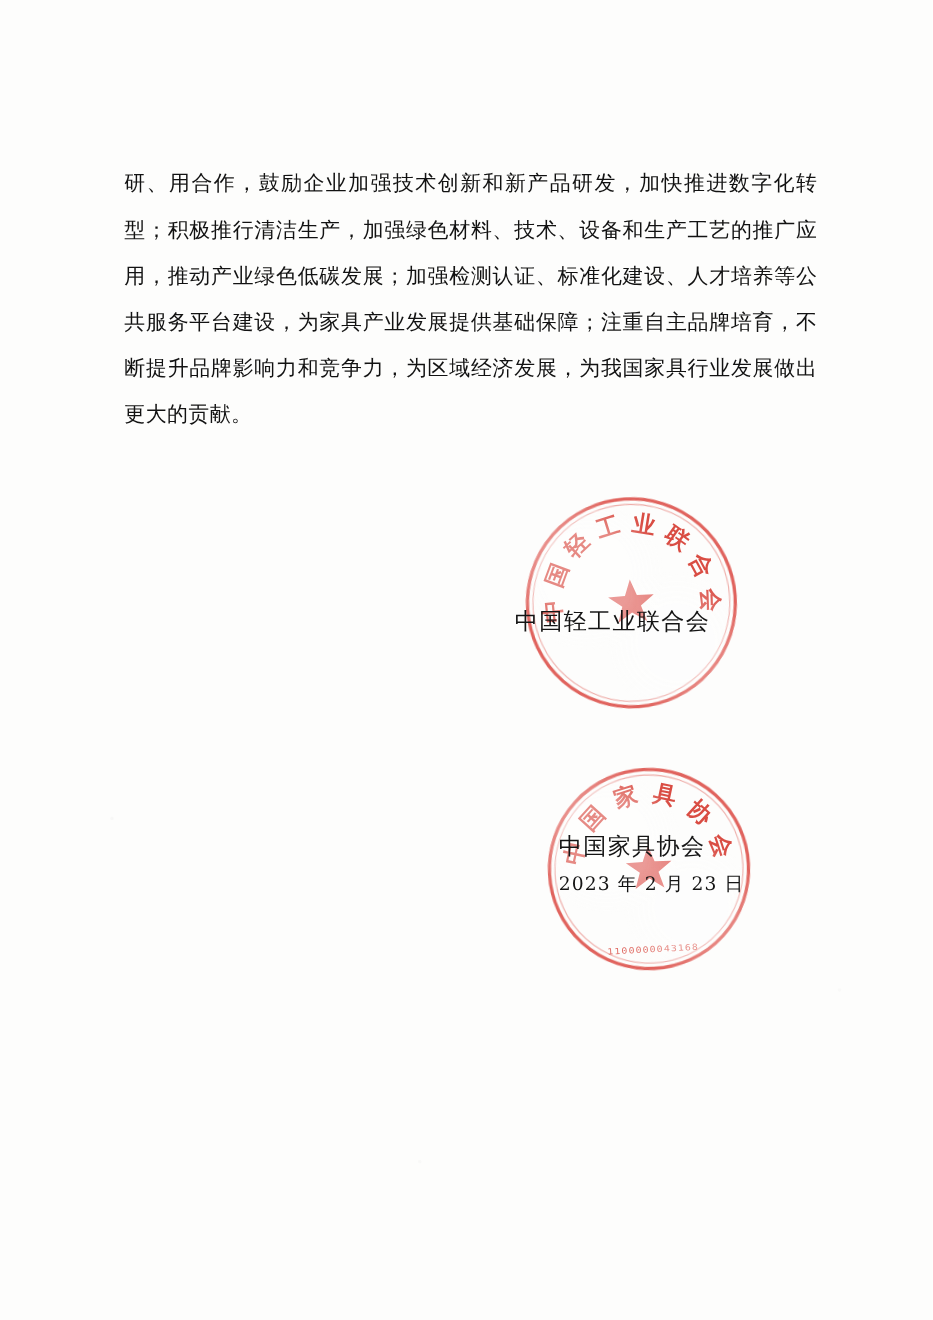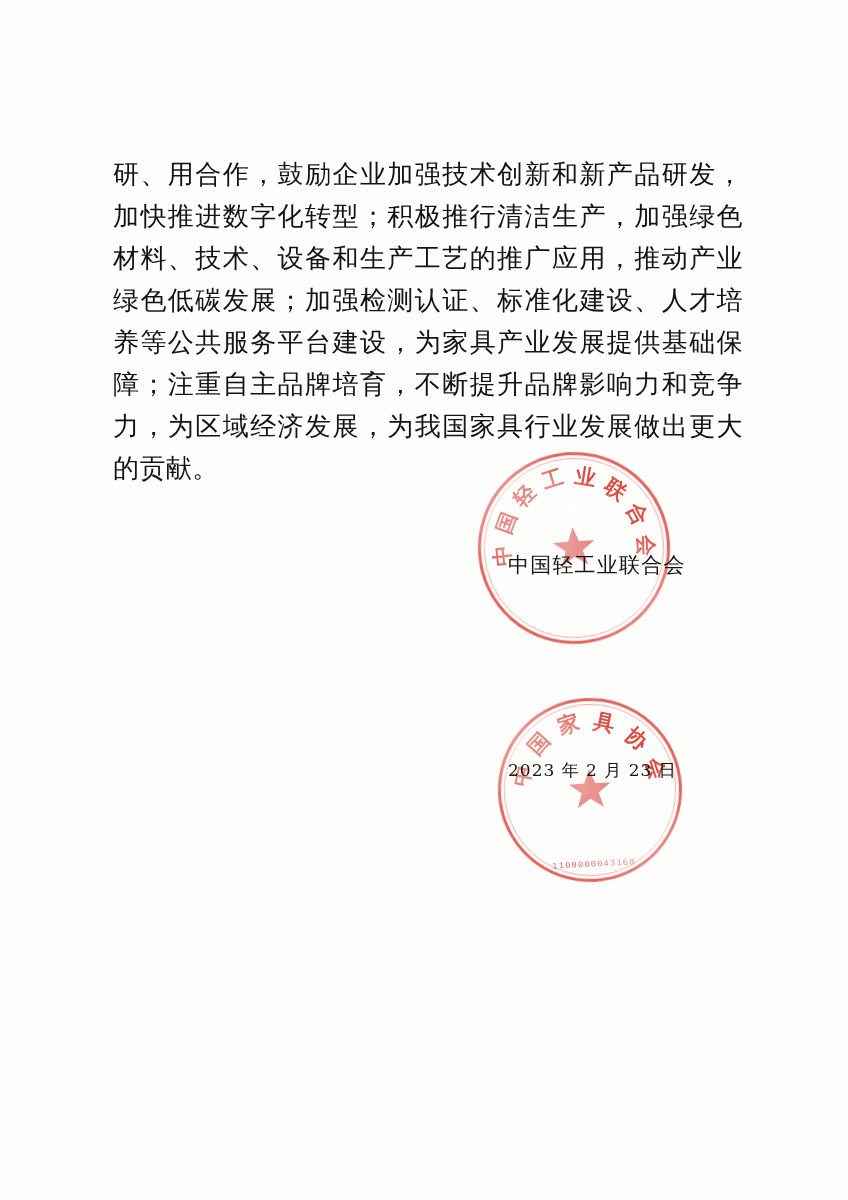--- a/index.html
+++ b/index.html
@@ -28,31 +28,31 @@
       radial-gradient(circle at 12% 62%, rgba(150,150,150,0.05) 0 1px, transparent 2px),
       radial-gradient(circle at 78% 18%, rgba(150,150,150,0.04) 0 1px, transparent 2px),
       radial-gradient(circle at 45% 88%, rgba(150,150,150,0.045) 0 1px, transparent 2px),
       radial-gradient(circle at 90% 75%, rgba(150,150,150,0.04) 0 1px, transparent 2px);
   }
   .body-text {
     position: absolute;
     left: 113px;
     top: 128px;
     width: 630px;
-    font-size: 26px;
+    font-size: 19px;
     line-height: 42px;
     color: #121212;
     letter-spacing: 0.4px;
     text-align: justify;
     text-justify: inter-character;
-    font-family: Liberation Serif, serif;
+    font-family: Liberation Mono, monospace;
   }
   .signature-block {
     position: absolute;
-    left: 508px;
+    left: 468px;
     top: 548px;
     width: 300px;
   }
   .sig-line {
     font-size: 21px;
     line-height: 34px;
     color: #141414;
     letter-spacing: 1.2px;
     white-space: nowrap;
     font-family: "DejaVu Serif", "Liberation Serif", serif;
@@ -205,16 +205,17 @@
     </div>
     <div class="seal-bottom-text">1100000043168</div>
     <div class="seal-texture"></div>
   </div>
 
   <div class="signature-block">
     <div class="sig-line">中国轻工业联合会</div>
   </div>
 
   <div class="signature-block2">
+    <div class="sig-line">中国家具协会</div>
     <div class="date-line">2023 年 2 月 23 日</div>
   </div>
 
 </div>
 
 </body></html>

